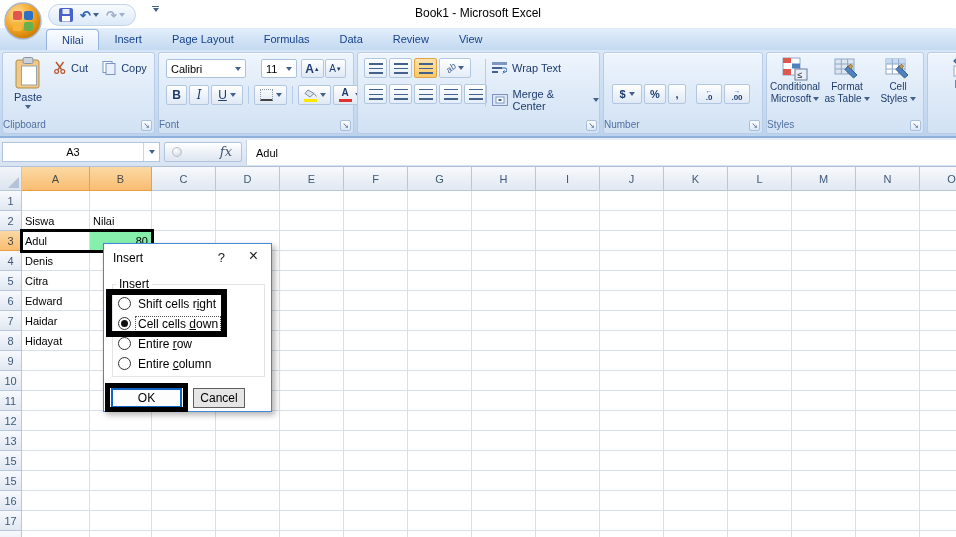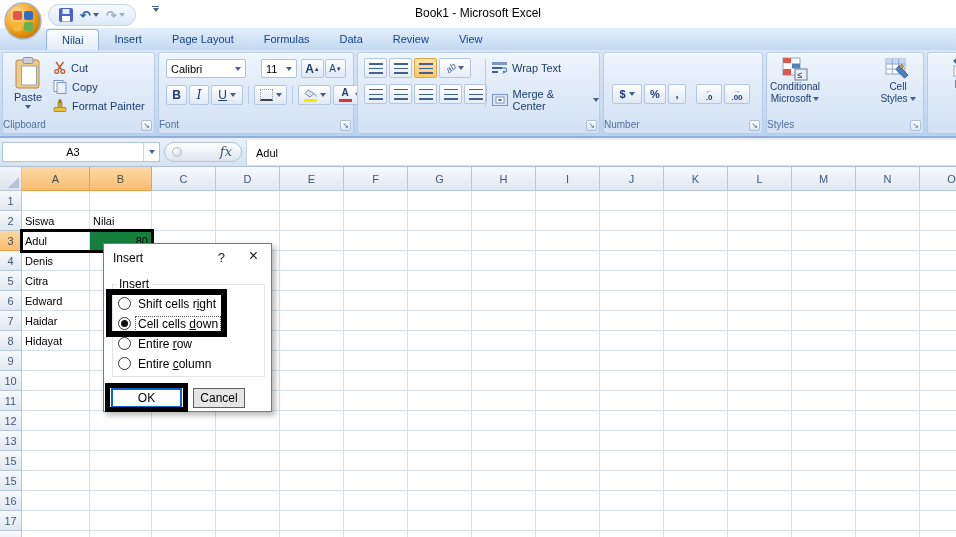--- a/index.html
+++ b/index.html
@@ -39,21 +39,21 @@
   #g-clip{left:2px;width:153px}
   #g-font{left:158px;width:196px}
   #g-align{left:357px;width:243px}
   #g-num{left:603px;width:160px}
   #g-styles{left:766px;width:158px}
   #g-cells{left:927px;width:75px}
 
   .rbtxt{font-size:11px;color:#1e3c6e}
   
   #paste-btn{position:absolute;left:5px;top:4px;width:40px;height:64px;display:flex;flex-direction:column;align-items:center;gap:2px;cursor:pointer;color:#1e3c6e}
-  .clip-list{position:absolute;left:50px;top:7px;display:flex;flex-direction:column;gap:4px}
+  .clip-list{position:absolute;left:50px;top:7px;display:flex;gap:14px}
   .clip-item{display:flex;align-items:center;gap:5px;height:15px;cursor:pointer;color:#1e3c6e}
 
   
   .selbox{background:#fff;border:1px solid #abc1de;border-radius:2px;font-size:11px;color:#000;
           display:flex;align-items:center;padding:0 4px;height:19px;cursor:pointer}
   .selbox .caret{margin-left:auto}
   #font-name{position:absolute;left:7px;top:6px;width:80px}
   #font-size{position:absolute;left:102px;top:6px;width:36px}
   .mini{border:1px solid #b3c6e0;border-radius:2px;background:linear-gradient(#fefefe,#dfe9f5);
         display:flex;align-items:center;justify-content:center;cursor:pointer;color:#1e3c6e}
@@ -93,40 +93,40 @@
   #cf-btn{left:3px}#ft-btn{left:55px}#cs-btn{left:106px}
   
   #insert-btn{position:absolute;left:6px;top:4px;width:60px;height:62px;display:flex;flex-direction:column;align-items:center;
               font-size:10px;color:#1e3c6e;cursor:pointer}
 
   
   #fbar{position:absolute;left:0;top:138px;width:956px;height:29px;background:linear-gradient(#e8eff9,#d7e3f2);border-bottom:1px solid #aebfd6}
   #namebox{position:absolute;left:2px;top:4px;width:158px;height:20px;background:#fff;border:1px solid #b0c4dc;display:flex;align-items:center;cursor:pointer}
   #namebox .txt{flex:1;text-align:center;font-size:11px;color:#000}
   #namebox .dd{width:16px;height:100%;border-left:1px solid #c8d6e8;display:flex;align-items:center;justify-content:center}
-  #fxpill{position:absolute;left:164px;top:4px;width:78px;height:20px;border:1px solid #b0c4dc;border-radius:10px;
+  #fxpill{position:absolute;left:164px;top:4px;width:78px;height:20px;border:1px solid #b0c4dc;border-radius:2px;
           background:linear-gradient(#ffffff,#dde5f0)}
   #fxpill .knob{position:absolute;left:7px;top:4px;width:10px;height:10px;border-radius:50%;
                 background:radial-gradient(circle at 35% 30%,#fff,#c9d3de);border:1px solid #b4c1cf}
   #fx-glyph{position:absolute;right:9px;top:1px;font-family:"DejaVu Serif",serif;font-style:italic;font-size:13px;color:#3f5570;cursor:pointer}
   #fvalue{position:absolute;left:246px;top:2px;right:0;height:25px;background:#fff;border-left:1px solid #c3d2e4;
           display:flex;align-items:center;padding-left:9px;font-size:11px;color:#000;cursor:text}
 
   
   #sheet{position:absolute;left:0;top:167px;width:956px;height:370px;overflow:hidden;background:#fff}
   #grid{display:grid;grid-template-columns:22px 68px 62px repeat(13,64px);grid-template-rows:24px repeat(18,20px)}
   .h{background:linear-gradient(#f7f9fc,#e1e8f2);border-right:1px solid #b9c7da;border-bottom:1px solid #b9c7da;
      color:#3f5a78;font-size:11px;display:flex;align-items:center;justify-content:center;cursor:pointer}
   .h.sel{background:linear-gradient(#fbd9a4,#f9bd72);border-right-color:#ec9e46;border-bottom-color:#ec9e46;color:#4a4a4a}
   .corner{position:relative;background:linear-gradient(#f2f5f9,#dde4ee);border-right:1px solid #b9c7da;border-bottom:1px solid #b9c7da;cursor:pointer}
   .corner::after{content:"";position:absolute;right:2px;bottom:2px;border-left:11px solid transparent;border-bottom:11px solid #b6c3d6}
   .c{border-right:1px solid #d7dfe9;border-bottom:1px solid #d7dfe9;font-size:11px;color:#000;padding:0 3px;
      display:flex;align-items:center;white-space:nowrap;overflow:hidden;cursor:cell}
   .c.num{justify-content:flex-end}
-  .c.insel{background:#15803d}
+  .c.insel{background:#86efac}
   #selbox{position:absolute;left:20px;top:62px;width:134px;height:24px;border:3px solid #000;pointer-events:none;z-index:5}
 
   
   #dialog{position:absolute;left:103px;top:243px;width:169px;height:169px;background:#fff;border:1px solid #3f8ad6;
           box-shadow:3px 3px 6px rgba(0,0,0,.3);z-index:60;font-size:12px;color:#000}
   #dlg-title{position:absolute;left:9px;top:7px;font-size:12px}
   #dlg-help{position:absolute;right:46px;top:6px;font-size:13px;color:#222;cursor:pointer}
   #dlg-close{position:absolute;right:13px;top:3px;font-size:16px;color:#222;cursor:pointer}
   #dlg-groupbox{position:absolute;left:8px;top:40px;width:153px;height:93px;border:1px solid #e4e4e4}
   #dlg-group-label{position:absolute;left:12px;top:33px;background:#fff;padding:0 3px;font-size:12px}
@@ -388,20 +388,33 @@
         <rect x="1" y="12" width="8" height="6" fill="#e2574c"></rect>
         <rect x="13" y="12" width="12" height="11" fill="#e8eef7" stroke="#667c99"></rect>
         <text x="15.5" y="21" font-size="9" fill="#333">≤</text>
       </svg>
       <span>Conditional</span>
       <span class="lbl2">
           <span>Microsoft</span>
           <span class="caret"></span>
         </span>
     </div>
+    <div class="style-btn" id="ft-btn">
+      <svg width="26" height="24">
+        <rect x="1" y="2" width="19" height="15" fill="#dce6f1" stroke="#8fa8c8"></rect>
+        <path d="M1 7 h19 M1 12 h19 M7.3 2 v15 M13.6 2 v15" stroke="#8fa8c8" fill="none"></path>
+        <path d="M14 9 L23 18 l-3.5 3 -8.5-8.5 Z" fill="#4f81bd" stroke="#2f5d94"></path>
+        <path d="M14 9 l3 -1.5 1.5 1.5 -1.5 3 Z" fill="#c8a06a" stroke="#8a6d2f"></path>
+      </svg>
+      <span>Format</span>
+      <span class="lbl2">
+          <span>as Table</span>
+          <span class="caret"></span>
+        </span>
+    </div>
     <div class="style-btn" id="cs-btn">
       <svg width="26" height="24">
         <rect x="1" y="2" width="19" height="15" fill="#fff" stroke="#8fa8c8"></rect>
         <rect x="1" y="2" width="19" height="5" fill="#c6d9f1"></rect>
         <path d="M1 7 h19 M1 12 h19 M7.3 2 v15 M13.6 2 v15" stroke="#8fa8c8" fill="none"></path>
         <path d="M14 9 L23 18 l-3.5 3 -8.5-8.5 Z" fill="#4f81bd" stroke="#2f5d94"></path>
         <path d="M14 9 l3 -1.5 1.5 1.5 -1.5 3 Z" fill="#c8a06a" stroke="#8a6d2f"></path>
       </svg>
       <span>Cell</span>
       <span class="lbl2">

